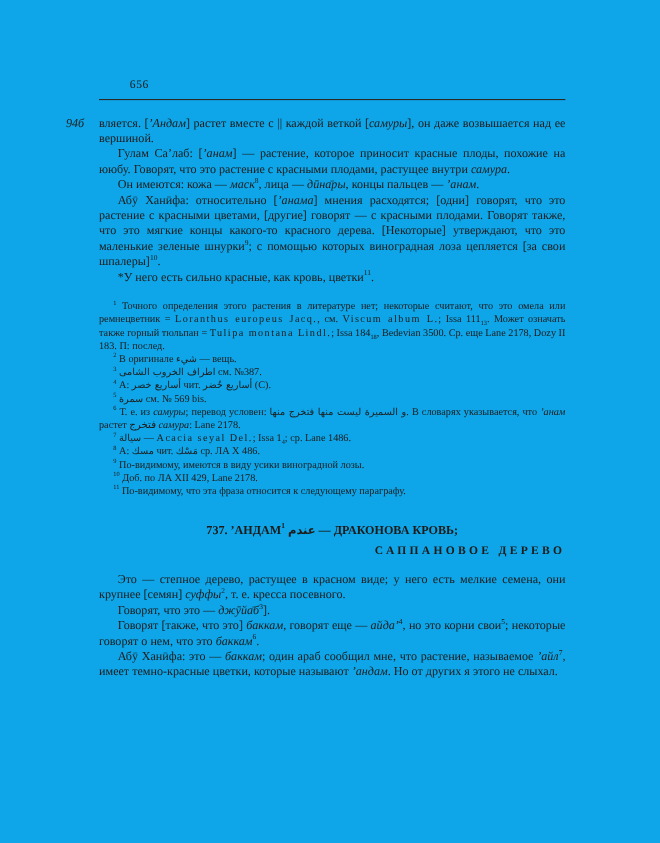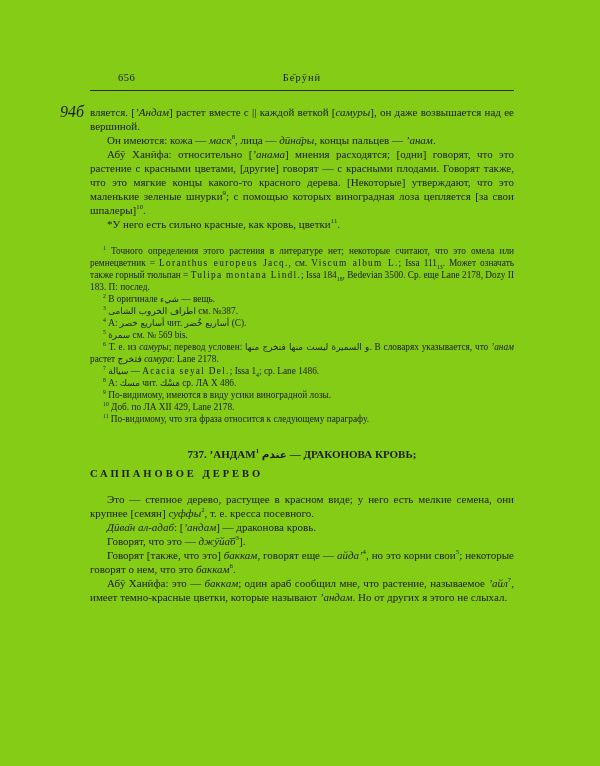--- a/index.html
+++ b/index.html
@@ -3,65 +3,65 @@
 <meta charset="utf-8">
 <style>
   html,body { margin:0; padding:0; }
   body {
     width:600px; height:766px;
     background:#f6f4ee;
     font-family:"Liberation Serif", serif;
     color:#1c1b18;
     -webkit-font-smoothing:antialiased;
   }
-  .page { position:relative; width:600px; height:766px; background:#84cc16; overflow:hidden; }
+  .page { position:relative; width:600px; height:766px; background:#0ea5e9; overflow:hidden; }
   .content { position:absolute; left:90px; top:72px; width:424px; }
 
   .running-head { position:relative; height:15px; font-size:10.5px; }
   .pagenum { position:absolute; left:28px; top:0; letter-spacing:0.5px; }
   .rtitle { display:block; text-align:center; letter-spacing:1px; }
   .head-rule { border:0; border-top:1px solid #2b2a27; margin:3px 0 0 0; }
 
   .body-text { margin-top:14px; }
   p.para { margin:0; font-size:11px; line-height:14px; text-align:justify; }
   p.indent { text-indent:17px; }
   .rel { position:relative; }
-  .folio { position:absolute; left:-30px; top:0; font-style:italic; font-size:16px; }
+  .folio { position:absolute; left:-30px; top:0; font-style:italic; font-size:11px; }
 
   sup { font-size:0.62em; line-height:0; vertical-align:super; }
   sub { font-size:0.62em; line-height:0; vertical-align:sub; }
   i { font-style:italic; }
   .ar { font-family:"DejaVu Sans", sans-serif; font-size:0.95em; }
   .sp { letter-spacing:1.3px; }
 
   .footnotes { margin-top:14px; }
   p.fn { margin:0; font-size:9.3px; line-height:12px; text-align:justify; text-indent:13px; }
 
   .section { margin-top:22px; }
   .h1 { margin:0; text-align:center; font-weight:bold; font-size:11px; line-height:14px; }
   .h1 .ar { font-weight:bold; }
-  .h2 { margin:7px 0 0 0; text-align:left; font-weight:bold; font-size:10.5px; letter-spacing:3px; }
+  .h2 { margin:7px 0 0 0; text-align:right; font-weight:bold; font-size:10.5px; letter-spacing:3px; }
   .section-body { margin-top:13px; }
 </style>
 </head>
 <body>
 
 <div class="page">
   <div class="content">
 
     <div class="running-head">
       <span class="pagenum">656</span>
-      <span class="rtitle">Бе̄рӯнӣ</span>
     </div>
     <hr class="head-rule">
 
     <div class="body-text">
       <p class="para rel">
         <span class="folio">94б</span><span><span>вляется. [</span><i>’Андам</i><span>] растет вместе с || каждой веткой [</span><i>самуры</i><span>], он даже возвышается над ее вершиной.</span></span>
       </p>
+      <p class="para indent"><span>Гулам Са’лаб: [</span><i>’анам</i><span>] — растение, которое приносит красные плоды, похожие на ююбу. Говорят, что это растение с красными плодами, растущее внутри </span><i>самура</i><span>.</span></p>
       <p class="para indent"><span>Он имеются: кожа — </span><i>маск</i><sup>8</sup><span>, лица — </span><i>дӣна̄ры</i><span>, концы пальцев — </span><i>’анам</i><span>.</span></p>
       <p class="para indent"><span>Абӯ Ханӣфа: относительно [</span><i>’анама</i><span>] мнения расходятся; [одни] говорят, что это растение с красными цветами, [другие] говорят — с красными плодами. Говорят также, что это мягкие концы какого-то красного дерева. [Некоторые] утверждают, что это маленькие зеленые шнурки</span><sup>9</sup><span>; с помощью которых виноградная лоза цепляется [за свои шпалеры]</span><sup>10</sup><span>.</span></p>
       <p class="para indent"><span>*У него есть сильно красные, как кровь, цветки</span><sup>11</sup><span>.</span></p>
     </div>
 
     <div class="footnotes">
       <p class="fn"><sup>1</sup><span> Точного определения этого растения в литературе нет; некоторые считают, что это омела или ремнецветник = </span><span class="sp">Loranthus europeus Jacq.</span><span>, см. </span><span class="sp">Viscum album L.</span><span>; Issa 111</span><sub>13</sub><span>. Может означать также горный тюльпан = </span><span class="sp">Tulipa montana Lindl.</span><span>; Issa 184</span><sub>18</sub><span>, Bedevian 3500. Ср. еще Lane 2178, Dozy II 183. П: послед.</span></p>
       <p class="fn"><sup>2</sup><span> В оригинале </span><span class="ar">شيء</span><span> — вещь.</span></p>
       <p class="fn"><sup>3</sup><span> </span><span class="ar">اطراف الخروب الشامى</span><span> см. №387.</span></p>
       <p class="fn"><sup>4</sup><span> А: </span><span class="ar">أساريع خصر</span><span> чит. </span><span class="ar">أساريع خُضر</span><span> (С).</span></p>
@@ -72,21 +72,20 @@
       <p class="fn"><sup>9</sup><span> По-видимому, имеются в виду усики виноградной лозы.</span></p>
       <p class="fn"><sup>10</sup><span> Доб. по ЛА XII 429, Lane 2178.</span></p>
       <p class="fn"><sup>11</sup><span> По-видимому, что эта фраза относится к следующему параграфу.</span></p>
     </div>
 
     <div class="section">
       <p class="h1"><span>737. ’АНДАМ</span><sup>1</sup><span> </span><span class="ar">عندم</span><span> — ДРАКОНОВА КРОВЬ;</span></p>
       <p class="h2">САППАНОВОЕ ДЕРЕВО</p>
       <div class="section-body">
         <p class="para indent"><span>Это — степное дерево, растущее в красном виде; у него есть мелкие семена, они крупнее [семян] </span><i>суффы</i><sup>2</sup><span>, т. е. кресса посевного.</span></p>
-        <p class="para indent"><i>Дӣва̄н ал-адаб</i><span>: [</span><i>’андам</i><span>] — драконова кровь.</span></p>
         <p class="para indent"><span>Говорят, что это — </span><i>джӯйа̄б</i><sup>3</sup><span>].</span></p>
         <p class="para indent"><span>Говорят [также, что это] </span><i>баккам</i><span>, говорят еще — </span><i>айда’</i><sup>4</sup><span>, но это корни свои</span><sup>5</sup><span>; некоторые говорят о нем, что это </span><i>баккам</i><sup>6</sup><span>.</span></p>
         <p class="para indent"><span>Абӯ Ханӣфа: это — </span><i>баккам</i><span>; один араб сообщил мне, что растение, называемое </span><i>’айл</i><sup>7</sup><span>, имеет темно-красные цветки, которые называют </span><i>’андам</i><span>. Но от других я этого не слыхал.</span></p>
       </div>
     </div>
 
   </div>
 </div>
 
 </body></html>

